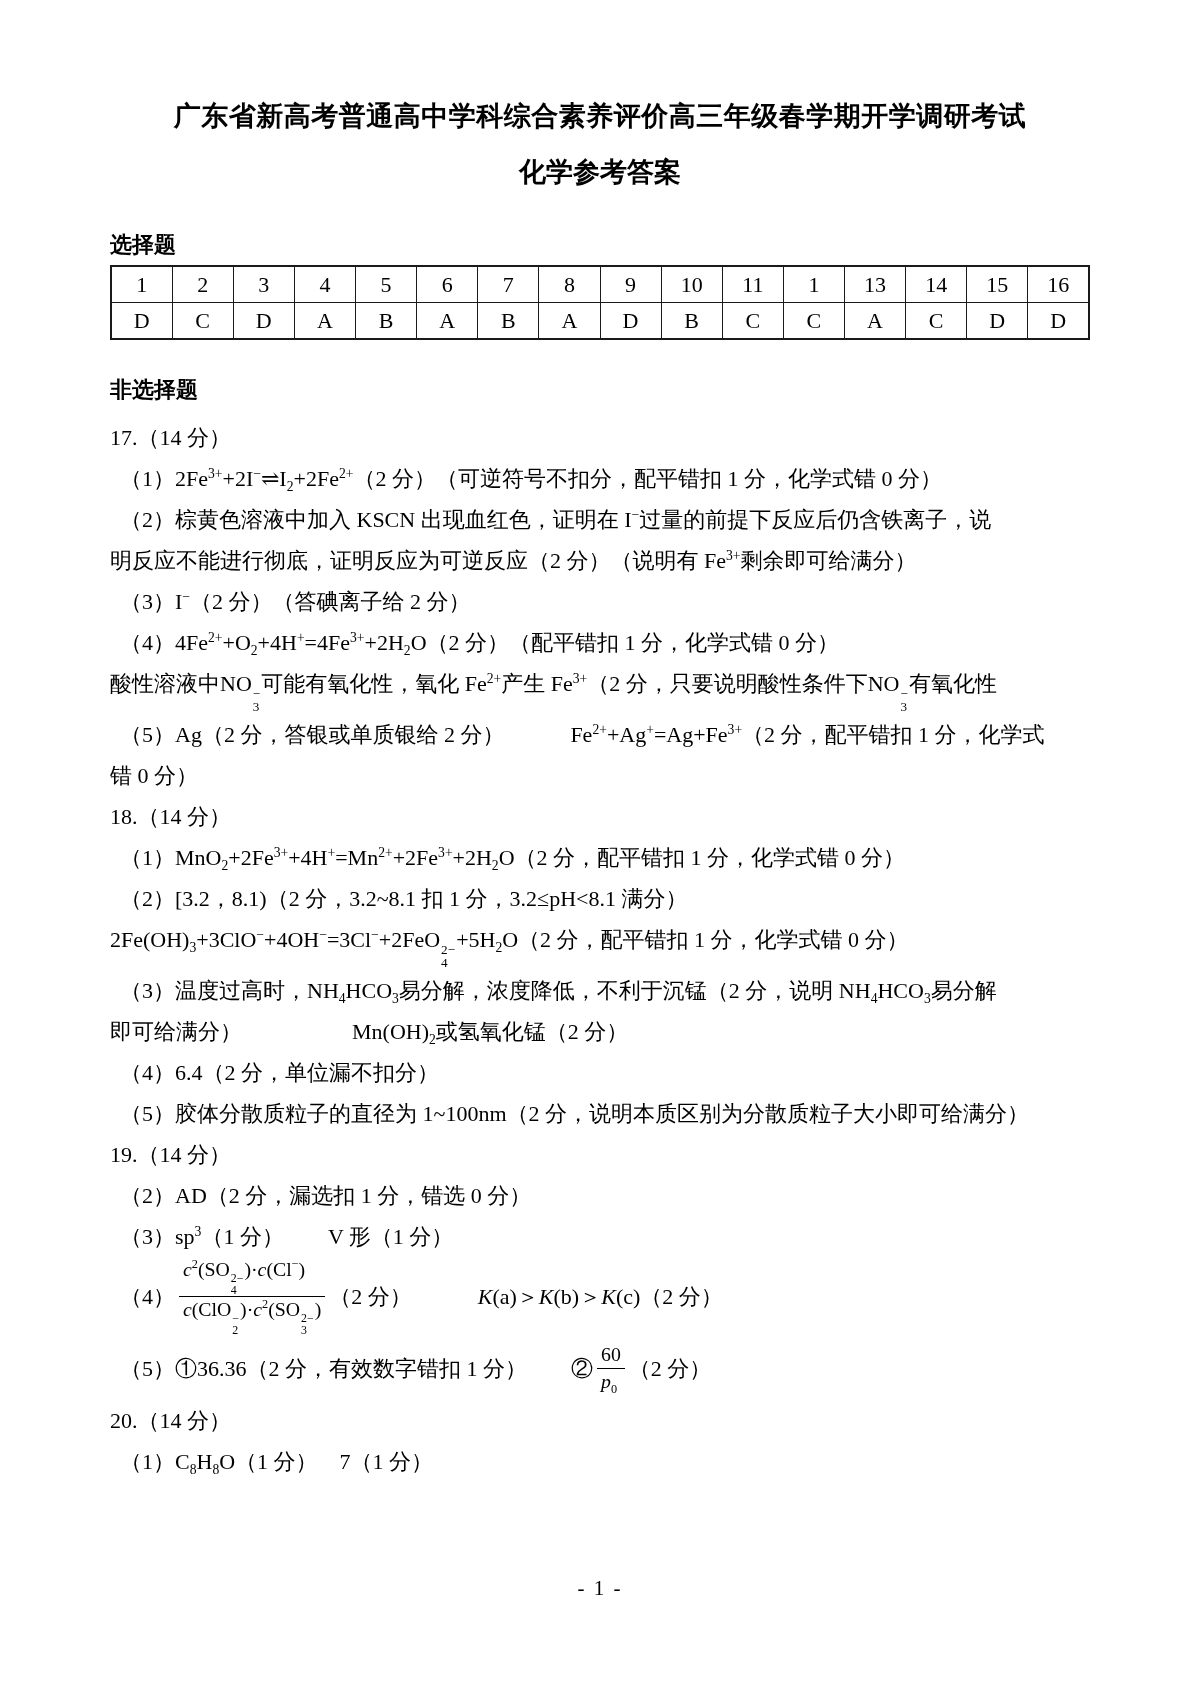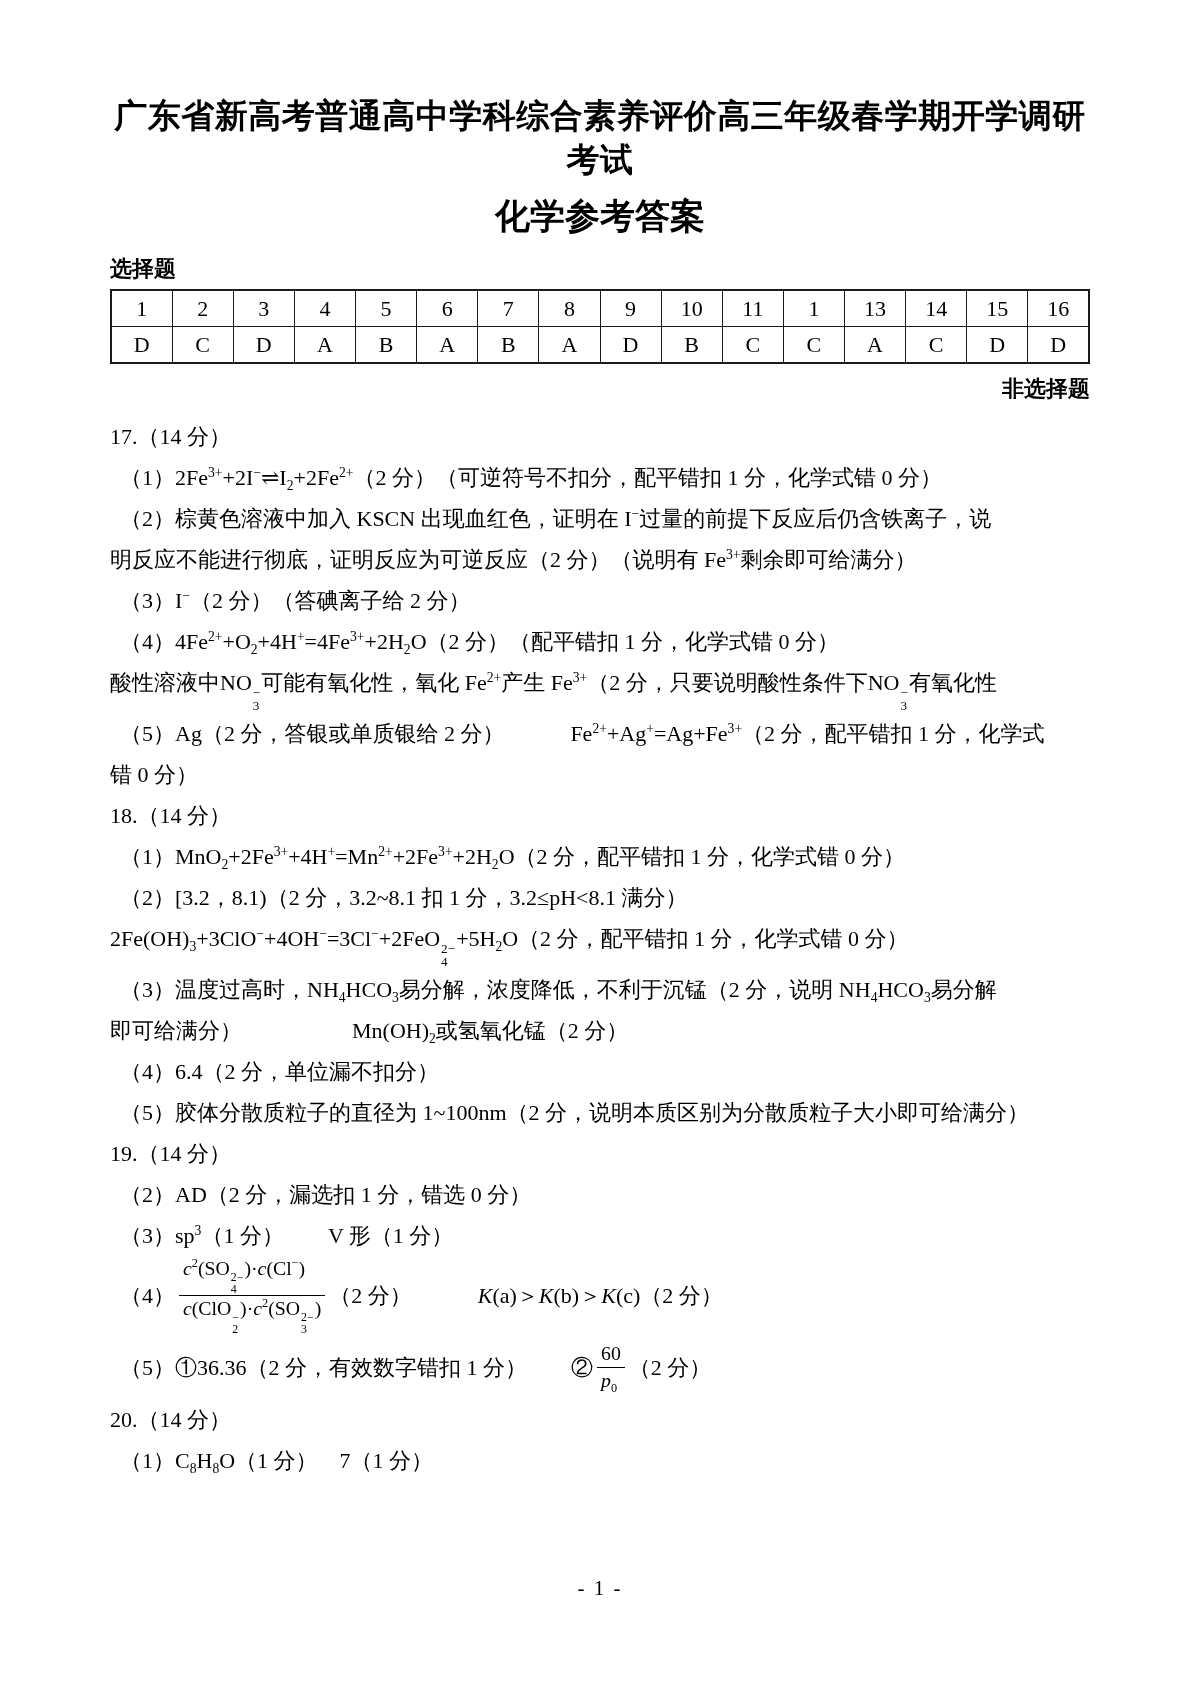--- a/index.html
+++ b/index.html
@@ -4,39 +4,39 @@
 <style>
   html,body{margin:0;padding:0;}
   body{
     width:1200px;height:1698px;background:#ffffff;color:#000;
     font-family:"Liberation Serif","DejaVu Serif",serif;
     position:relative;overflow:hidden;
   }
   .page{padding:94px 110px 0 110px;}
   .doc-title{
     text-align:center;font-family:"Liberation Sans","DejaVu Sans",sans-serif;
-    font-weight:bold;font-size:33px;line-height:44px;letter-spacing:0.5px;
+    font-weight:bold;font-size:27px;line-height:44px;letter-spacing:0.5px;
   }
   .doc-subtitle{
     text-align:center;font-family:"Liberation Sans","DejaVu Sans",sans-serif;
-    font-weight:bold;font-size:35px;line-height:44px;margin-top:12px;
+    font-weight:bold;font-size:27px;line-height:44px;margin-top:12px;
   }
   .sec-heading{
     font-family:"Liberation Sans","DejaVu Sans",sans-serif;
-    font-weight:bold;font-size:22px;line-height:30px;margin-top:16px;
+    font-weight:bold;font-size:22px;line-height:30px;margin-top:36px;
   }
   table.answers{
     border-collapse:collapse;width:980px;margin-top:5px;table-layout:fixed;
   }
   table.answers td{
     border:1px solid #1a1a1a;text-align:center;height:35px;
     font-size:22px;padding:0;
   }
   table.answers{border:2px solid #1a1a1a;}
-  .free-heading{margin-top:10px;text-align:right;}
+  .free-heading{margin-top:35px;}
   .lines{margin-top:12px;}
   .line{
     font-size:22px;line-height:41px;min-height:41px;white-space:nowrap;
   }
   .line.q{padding-left:0;}
   .line.a{padding-left:10px;}
   .line.c{padding-left:0;}
   .line.tall{display:flex;align-items:center;min-height:64px;}
   sup{font-size:0.62em;line-height:0;}
   sub{font-size:0.62em;line-height:0;}

